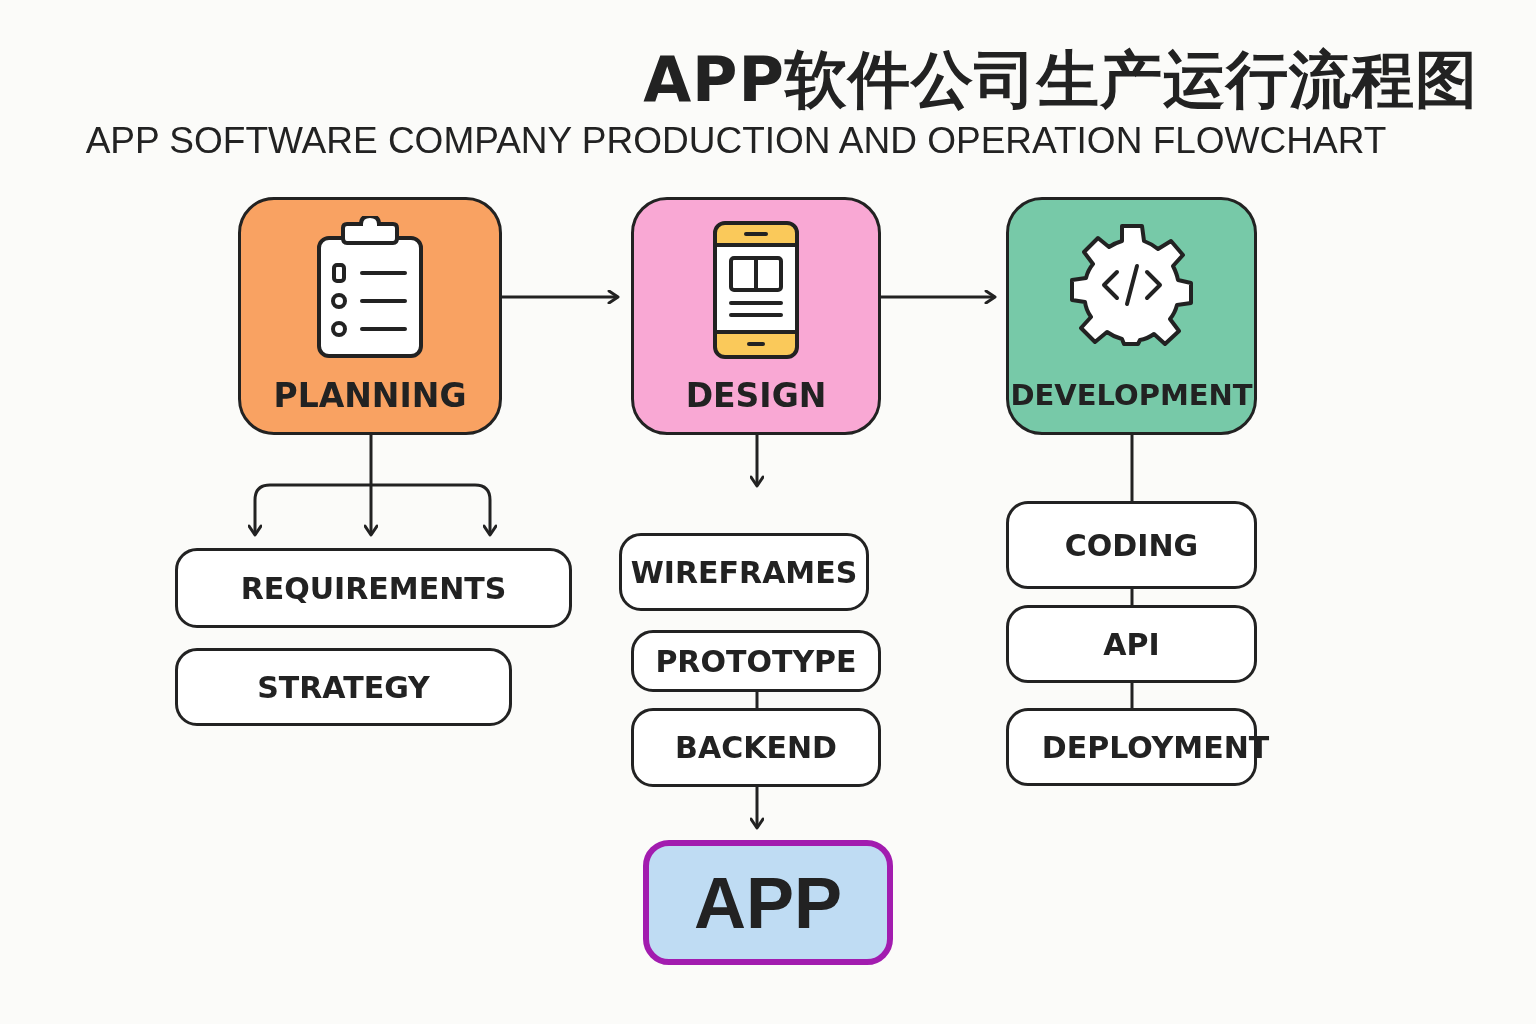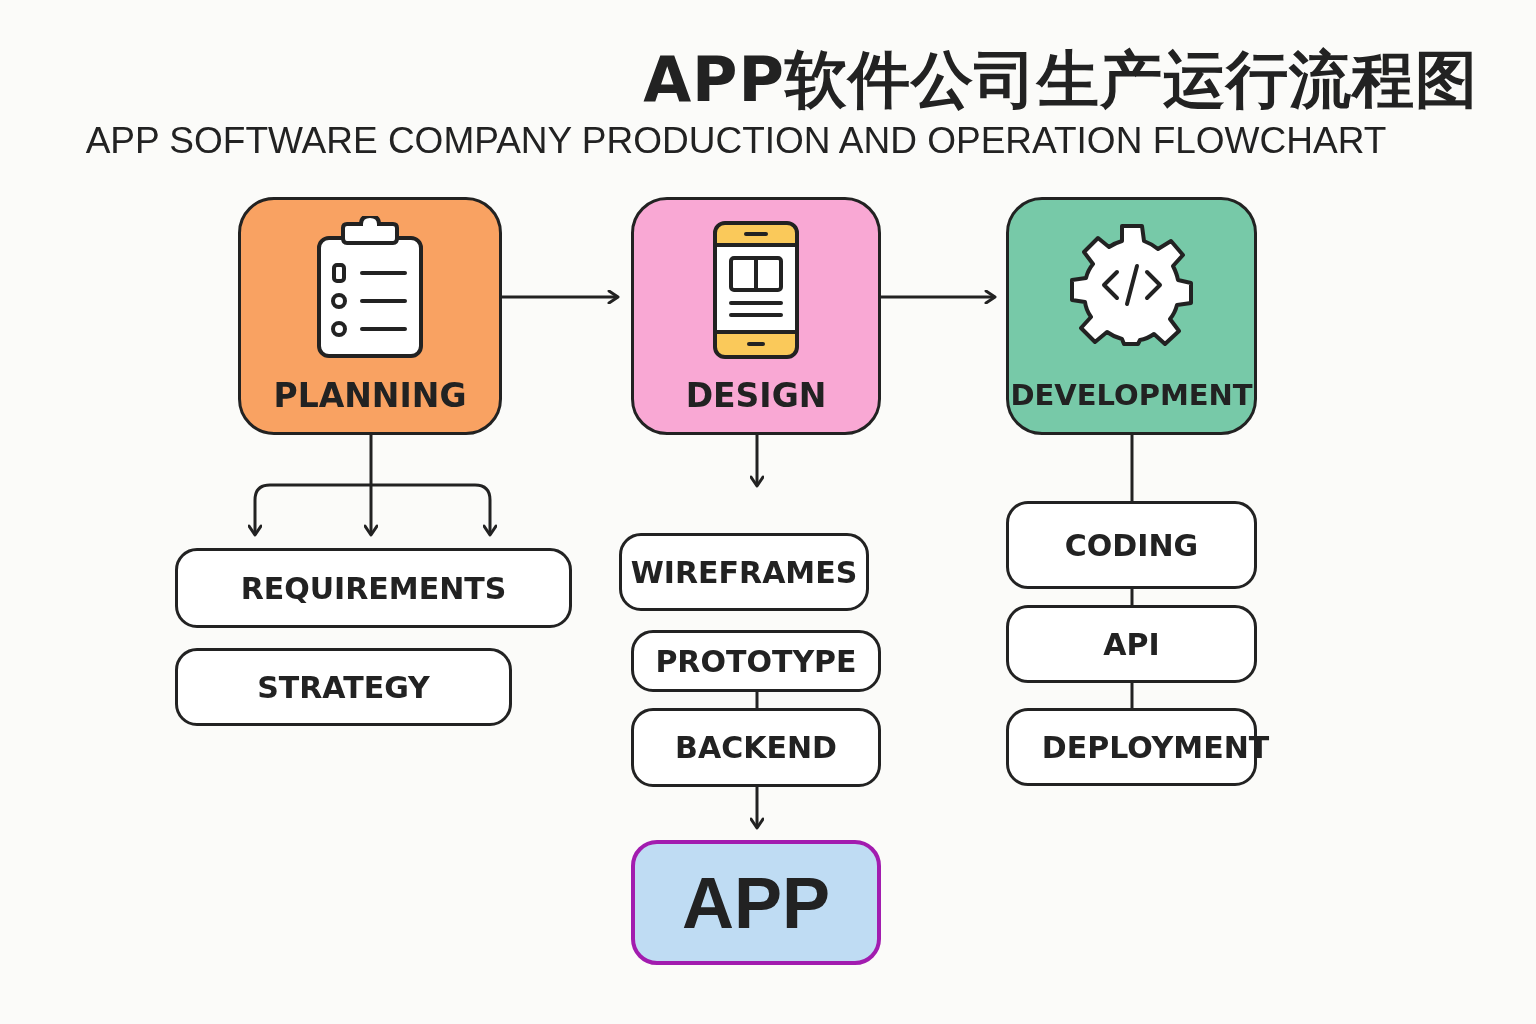--- a/index.html
+++ b/index.html
@@ -9,23 +9,23 @@
               font-family:"DejaVu Sans", sans-serif; font-weight:bold; font-size:62px; color:#222; letter-spacing:1px;padding-left:42px; }
   .title-en { position:absolute; left:0; width:1472px; top:120px; text-align:center;
               font-family:"Liberation Sans", sans-serif; font-size:37px; color:#222; letter-spacing:0px; }
   .stage { position:absolute; border:3px solid #222; border-radius:36px; box-sizing:border-box; }
   .stage .label { position:absolute; left:0; right:0; text-align:center; font-family:"DejaVu Sans", sans-serif;
                   font-weight:bold; color:#222; }
   .stage .icon { position:absolute; left:50%; transform:translateX(-50%); }
   .sub { position:absolute; border:3px solid #222; border-radius:22px; box-sizing:border-box; background:#fff;
          display:flex; align-items:center; justify-content:center; font-family:"DejaVu Sans", sans-serif;
          font-weight:bold; font-size:30px; color:#222; }
-  .app { position:absolute; border:4px solid #a21caf; border-radius:26px; box-sizing:border-box; background:#bfdcf3;
+  .app { position:absolute; border:6px solid #a21caf; border-radius:26px; box-sizing:border-box; background:#bfdcf3;
          display:flex; align-items:center; justify-content:center; font-family:"Liberation Sans", sans-serif;
-         font-weight:bold; font-size:72px; color:#222; }
+         font-weight:bold; font-size:72px; color:#222;margin-left:12px; }
   svg.lines { position:absolute; left:0; top:0; }
 </style>
 </head>
 <body>
 
 <div class="title-cn">APP软件公司生产运行流程图</div>
 <div class="title-en">APP SOFTWARE COMPANY PRODUCTION AND OPERATION FLOWCHART</div>
 
 <svg class="lines" width="1536" height="1024">
   <defs>

